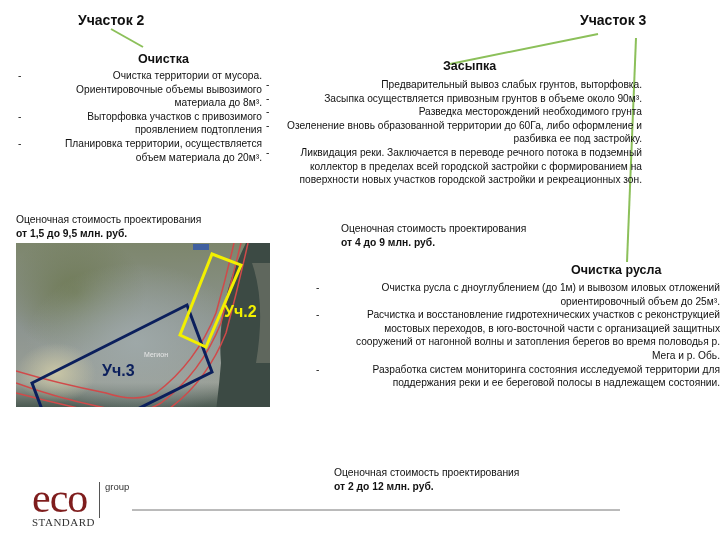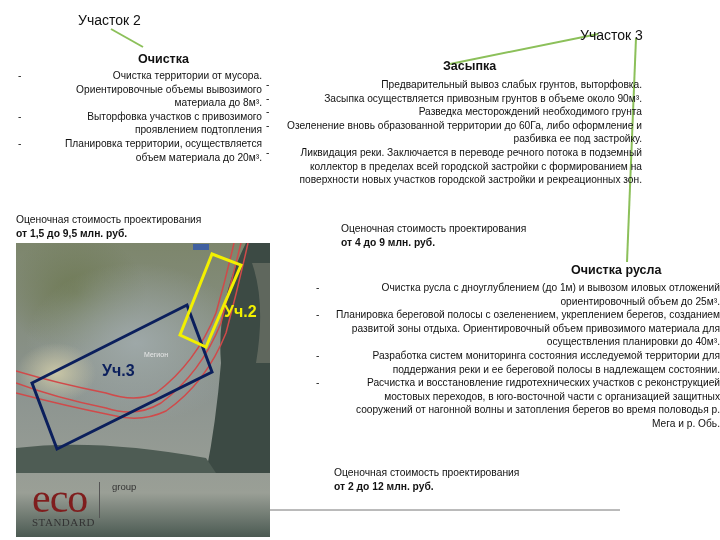--- a/index.html
+++ b/index.html
@@ -1,45 +1,45 @@
 <!DOCTYPE html>
 <html><head>
 <meta charset="utf-8">
 <style>
   html,body{margin:0;padding:0;background:#fff;}
   body{width:720px;height:540px;position:relative;overflow:hidden;font-family:"Liberation Sans",sans-serif;color:#111;}
   .abs{position:absolute;}
-  .hdr{font-weight:normal;font-size:14px;}
+  .hdr{font-weight:bold;font-size:14px;}
   .sub{font-weight:bold;font-size:12.5px;margin-left:20px;}
   ul.bl{list-style:none;margin:0;padding:0;font-size:10.2px;line-height:13.6px;}
   ul.bl li{position:relative;padding-left:22px;text-align:right;}
   ul.bl li::before{content:"-";position:absolute;left:4px;}
   .cost{font-size:10.3px;line-height:14px;}
-  .map{left:16px;top:243px;width:254px;height:294px;overflow:hidden;
+  .map{left:16px;top:243px;width:254px;height:164px;overflow:hidden;
        background:
         radial-gradient(ellipse 40px 30px at 40px 130px,#c9c6a6 0%,transparent 100%),
         radial-gradient(ellipse 110px 80px at 120px 100px,#9ea8a8 0%,transparent 100%),
         radial-gradient(ellipse 70px 60px at 60px 50px,#6f7a55 0%,transparent 100%),
         linear-gradient(180deg,#7d866c 0%,#8c9490 50%,#9a9f96 85%,#4b5a52 100%);}
   .logo-eco{font-family:"Liberation Serif",serif;color:#7f1d1d;font-size:42px;line-height:36px;letter-spacing:-1px;}
   .logo-std{font-family:Liberation Serif, serif;color:#333;font-size:11px;letter-spacing:0.5px;}
-  .logo-grp{font-size:9.5px;color:#333;margin-left:7px;}
+  .logo-grp{font-size:9.5px;color:#333;}
 </style>
 </head>
 <body>
 
 <svg class="abs" style="left:0;top:0" width="720" height="540">
   <line x1="111" y1="29" x2="143" y2="47" stroke="#8cc05a" stroke-width="2"></line>
   <line x1="598" y1="34" x2="450" y2="64" stroke="#8cc05a" stroke-width="2"></line>
   <line x1="636" y1="38" x2="627" y2="262" stroke="#8cc05a" stroke-width="2"></line>
   <line x1="132" y1="510" x2="620" y2="510" stroke="#777" stroke-width="1"></line>
 </svg>
 
 <div class="abs hdr" style="left:78px;top:12px;">Участок 2</div>
-<div class="abs hdr" style="left:580px;top:27px;text-align:center;">Участок 3</div>
+<div class="abs hdr" style="left:580px;top:12px;text-align:center;">Участок 3</div>
 
 <div class="abs sub" style="left:118px;top:52px;">Очистка</div>
 <ul class="abs bl" style="left:14px;top:69px;width:248px;">
   <li>Очистка территории от мусора. Ориентировочные объемы вывозимого материала до 8м³.</li>
   <li>Выторфовка участков с привозимого проявлением подтопления</li>
   <li>Планировка территории, осуществляется объем материала до 20м³.</li>
 </ul>
 <div class="abs cost" style="left:16px;top:213px;">
   <div>Оценочная стоимость проектирования</div>
   <div style="font-weight:bold">от 1,5 до 9,5 млн. руб.</div>
@@ -54,23 +54,22 @@
   <li>Ликвидация реки. Заключается в переводе речного потока в подземный коллектор в пределах всей городской застройки с формированием на поверхности новых участков городской застройки и рекреационных зон.</li>
 </ul>
 <div class="abs cost" style="left:341px;top:222px;">
   <div>Оценочная стоимость проектирования</div>
   <div style="font-weight:bold">от 4 до 9 млн. руб.</div>
 </div>
 
 <div class="abs sub" style="left:551px;top:263px;">Очистка русла</div>
 <ul class="abs bl" style="left:312px;top:281px;width:408px;">
   <li>Очистка русла с дноуглублением (до 1м) и вывозом иловых отложений ориентировочный объем до 25м³.</li>
-  <li>Планировка береговой полосы с озеленением, укреплением берегов, созданием развитой зоны отдыха. Ориентировочный объем привозимого материала для осуществления планировки до 40м³.</li>
+  <li>Расчистка и восстановление гидротехнических участков с реконструкцией мостовых переходов, в юго-восточной части с организацией защитных сооружений от нагонной волны и затопления берегов во время половодья р. Мега и р. Обь.</li>
   <li>Разработка систем мониторинга состояния исследуемой территории для поддержания реки и ее береговой полосы в надлежащем состоянии.</li>
-  <li>Расчистка и восстановление гидротехнических участков с реконструкцией мостовых переходов, в юго-восточной части с организацией защитных сооружений от нагонной волны и затопления берегов во время половодья р. Мега и р. Обь.</li>
 </ul>
 <div class="abs cost" style="left:334px;top:466px;">
   <div>Оценочная стоимость проектирования</div>
   <div style="font-weight:bold">от 2 до 12 млн. руб.</div>
 </div>
 
 <div class="abs map">
   <svg width="254" height="230">
 
     <path d="M254,0 L230,0 Q200,60 205,120 Q200,180 190,230 L254,230 Z" fill="#3c4a44"></path>

